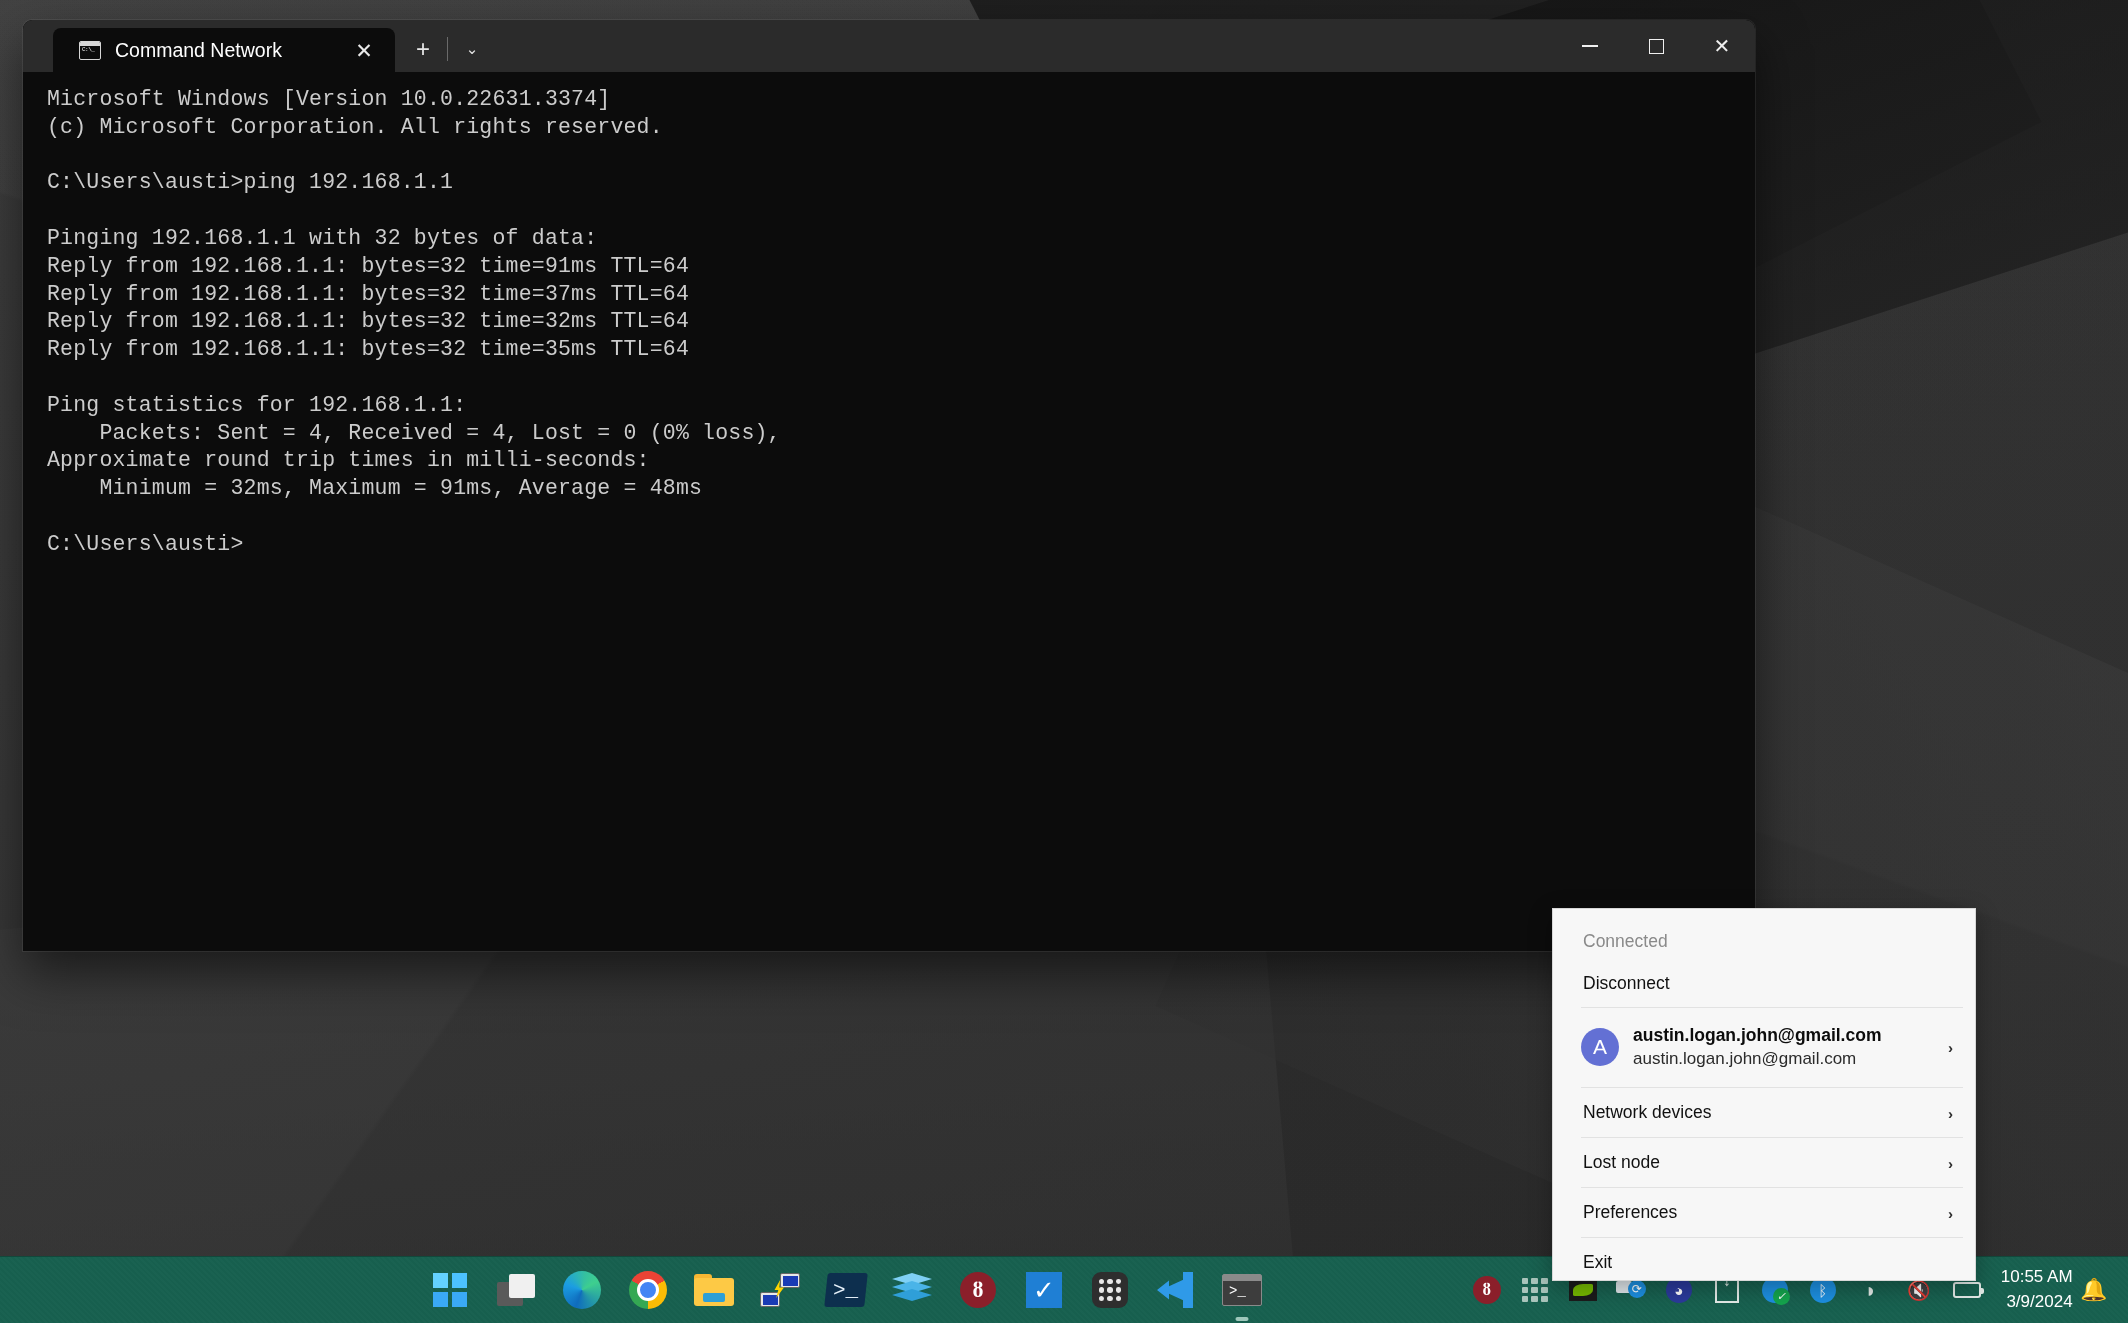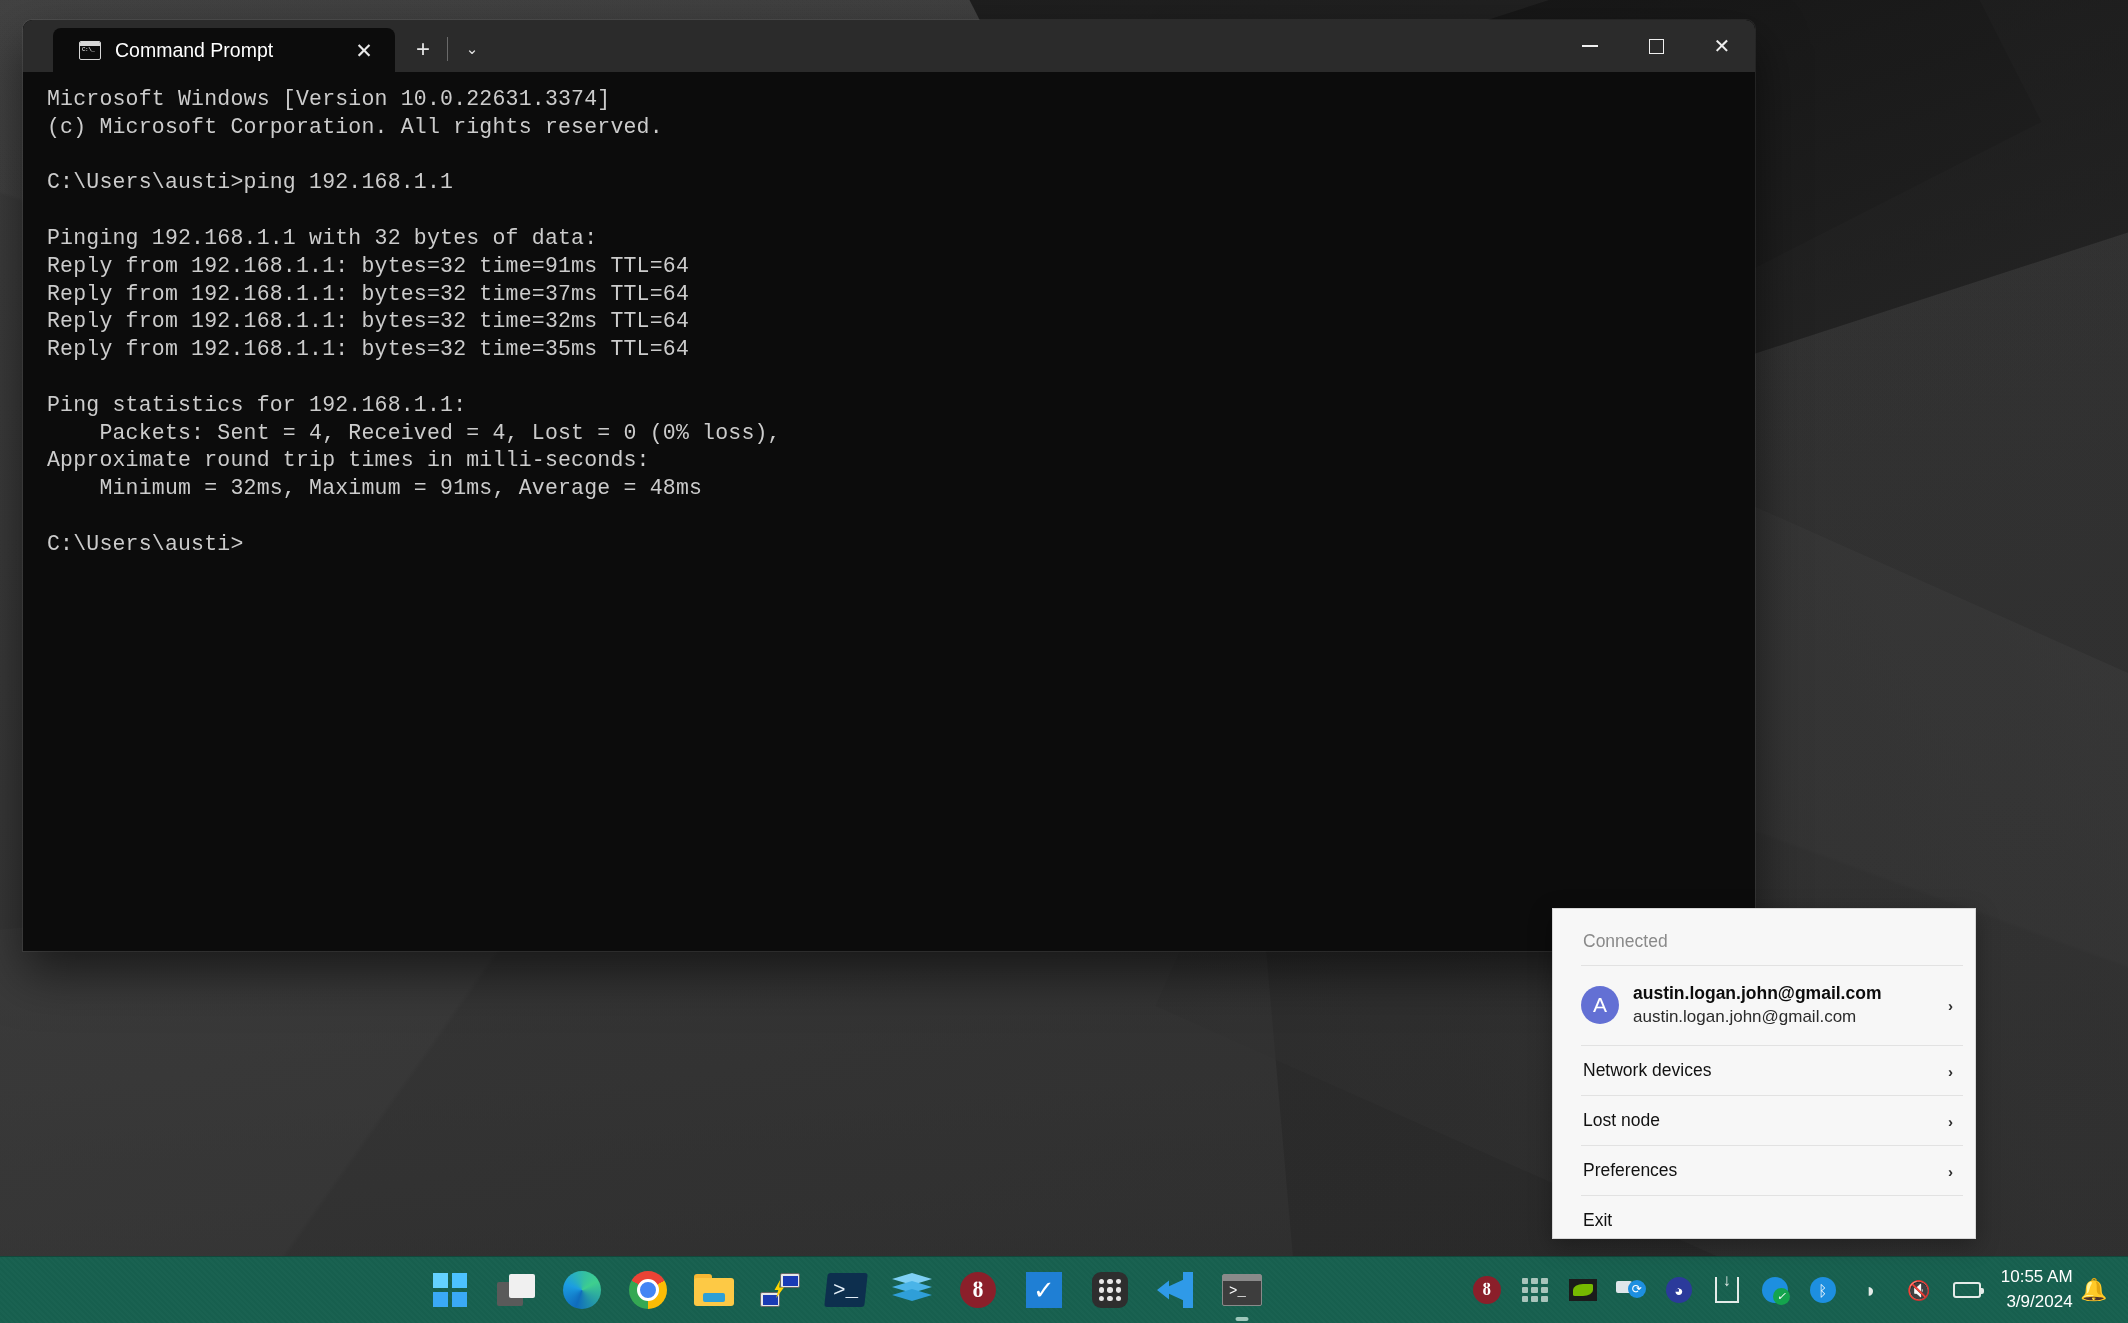--- a/index.html
+++ b/index.html
@@ -318,21 +318,21 @@
   <div class="wall-shape-c"></div>
   <div class="wall-shape-d"></div>
 </div>
 
 <div id="terminal-window">
 
   <div id="title-bar">
 
     <div class="tab">
       <span class="tab-icon"></span>
-      <span class="tab-title">Command Prompt</span>
+      <span class="tab-title">Command Network</span>
       <span class="tab-close">✕</span>
     </div>
 
     <div class="tab-new">+</div>
     <div class="tab-sep"></div>
     <div class="tab-dropdown">⌄</div>
 
     <div class="win-controls">
       <div class="win-btn">
           <span class="glyph-min"></span>
@@ -363,20 +363,21 @@
     Minimum = 32ms, Maximum = 91ms, Average = 48ms
 
 C:\Users\austi&gt;</div>
 </div>
 
 <div id="tray-menu">
 
   <div class="menu-spacer"></div>
 
   <div class="menu-item status">Connected</div>
+  <div class="menu-item clickable">Disconnect</div>
 
   <div class="menu-sep"></div>
 
   <div class="account-row">
     <div class="avatar">A</div>
     <div>
       <div class="acct-name">austin.logan.john@gmail.com</div>
       <div class="acct-sub">austin.logan.john@gmail.com</div>
     </div>
     <span class="menu-chevron">›</span>

